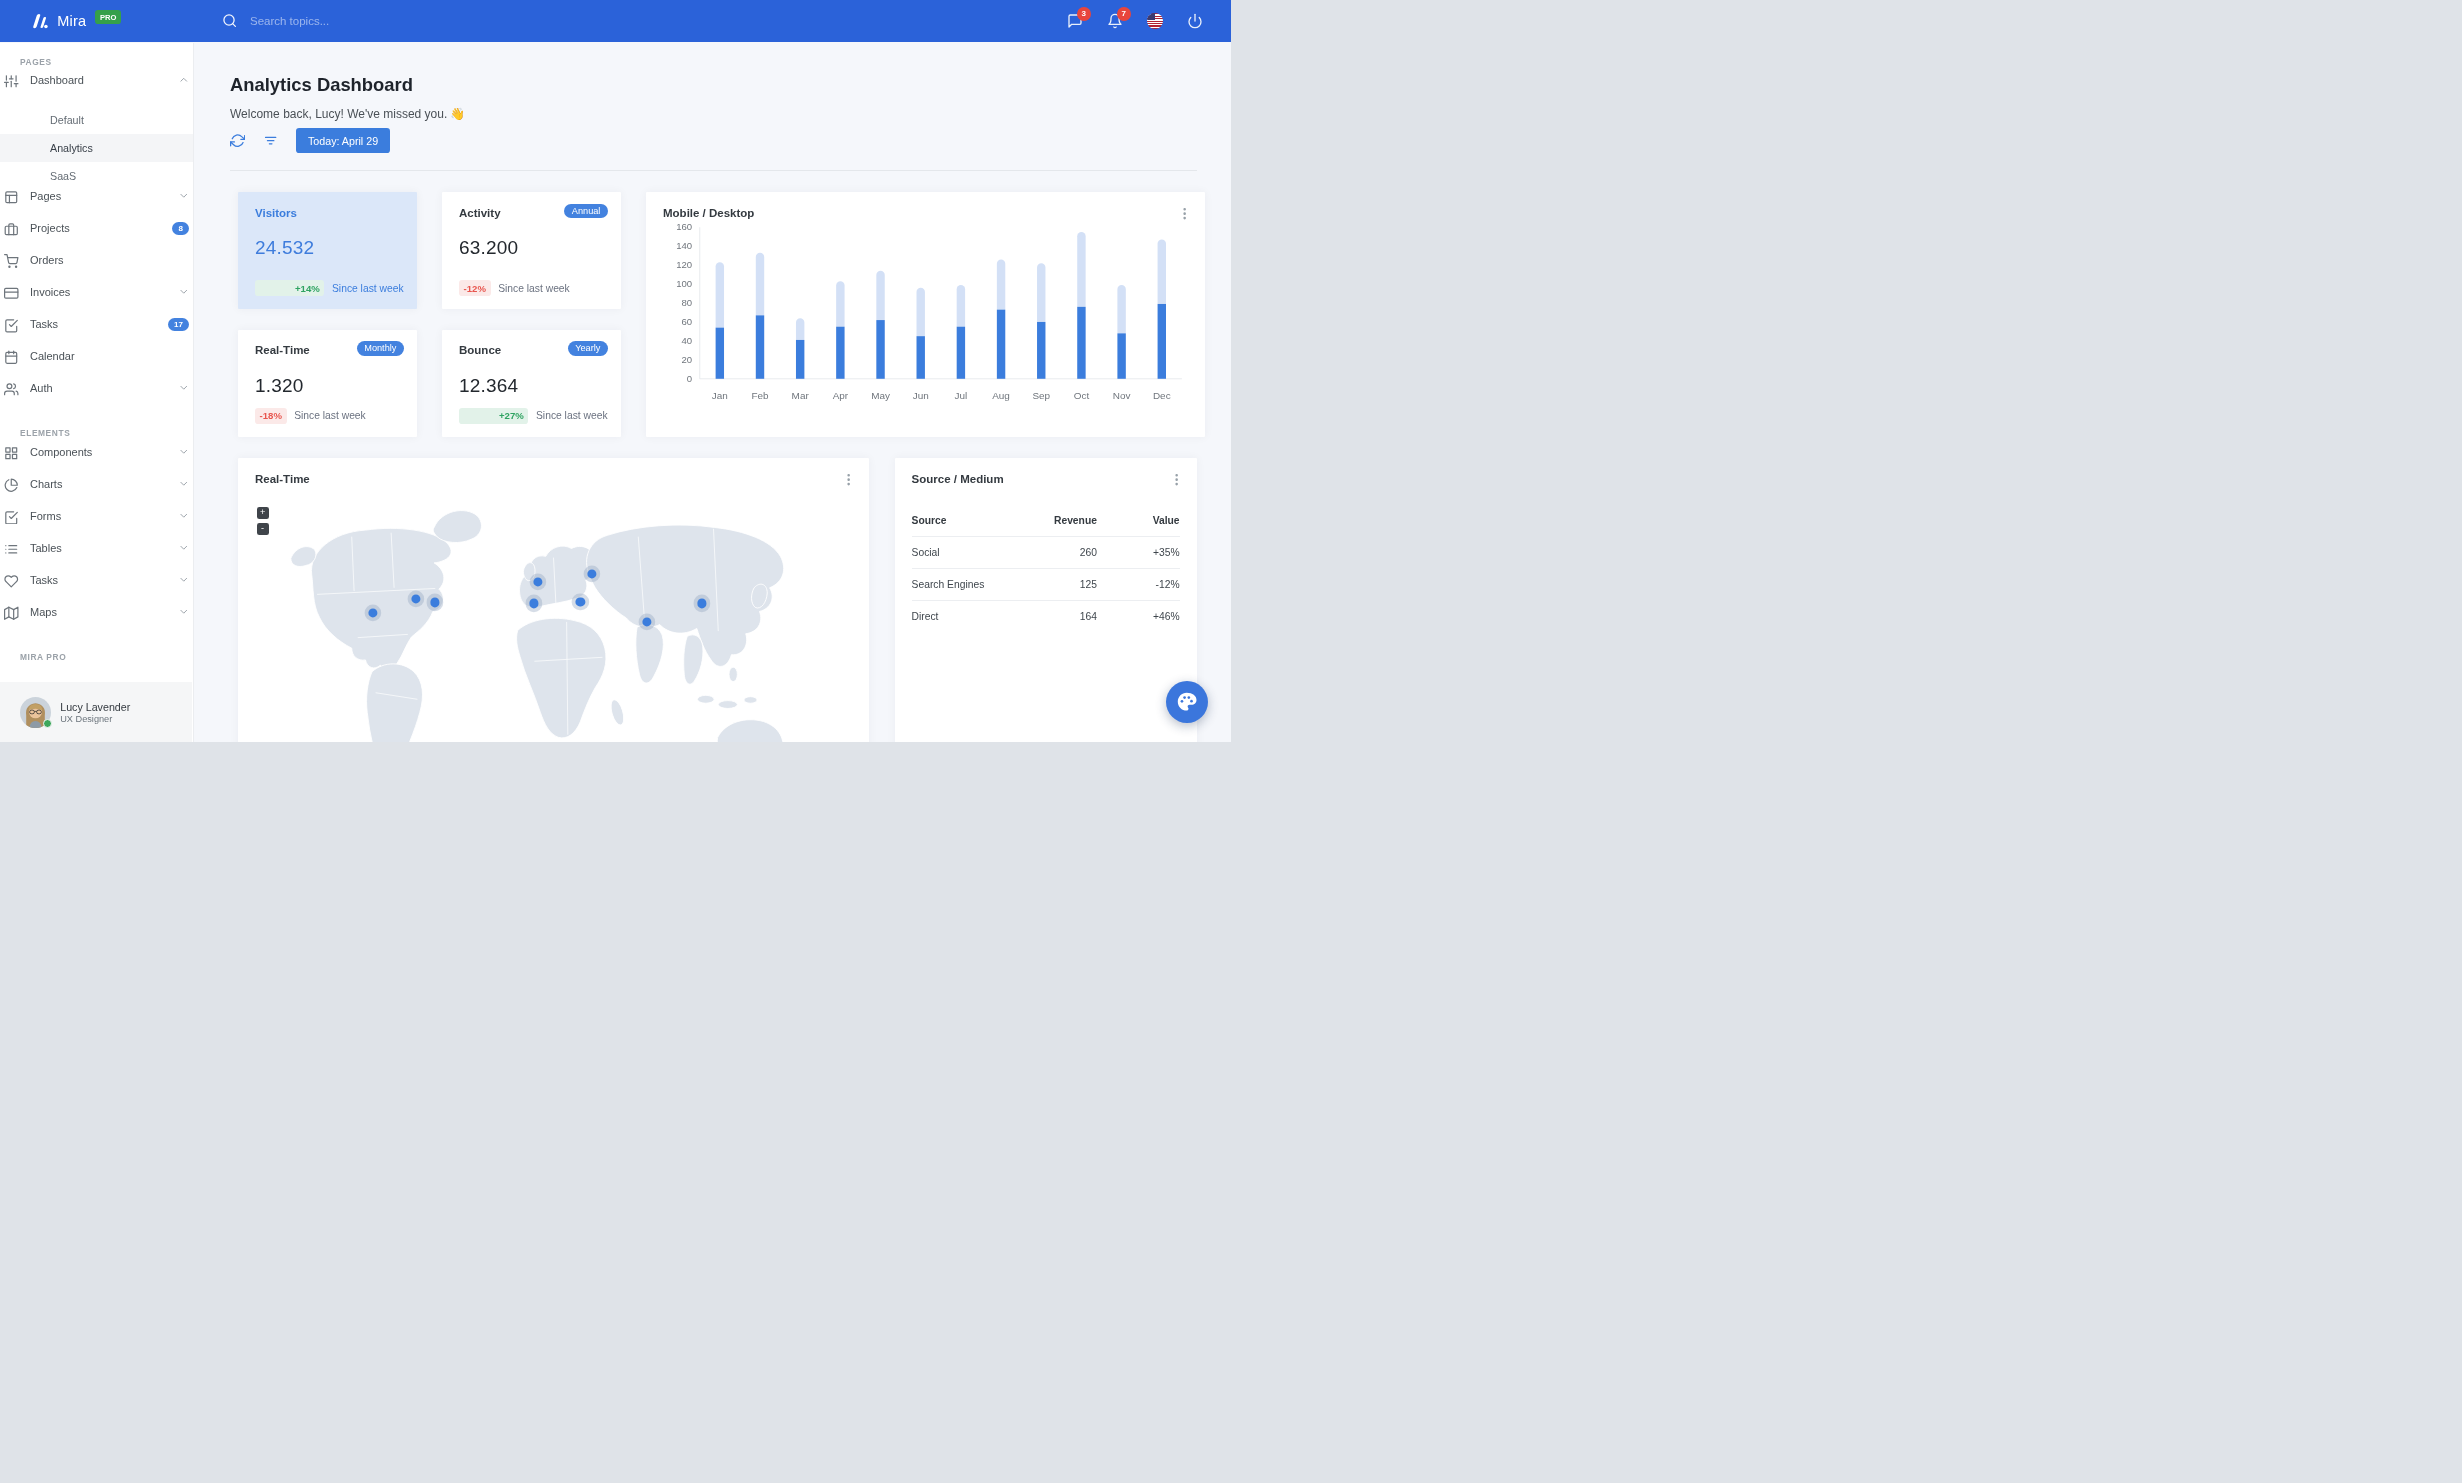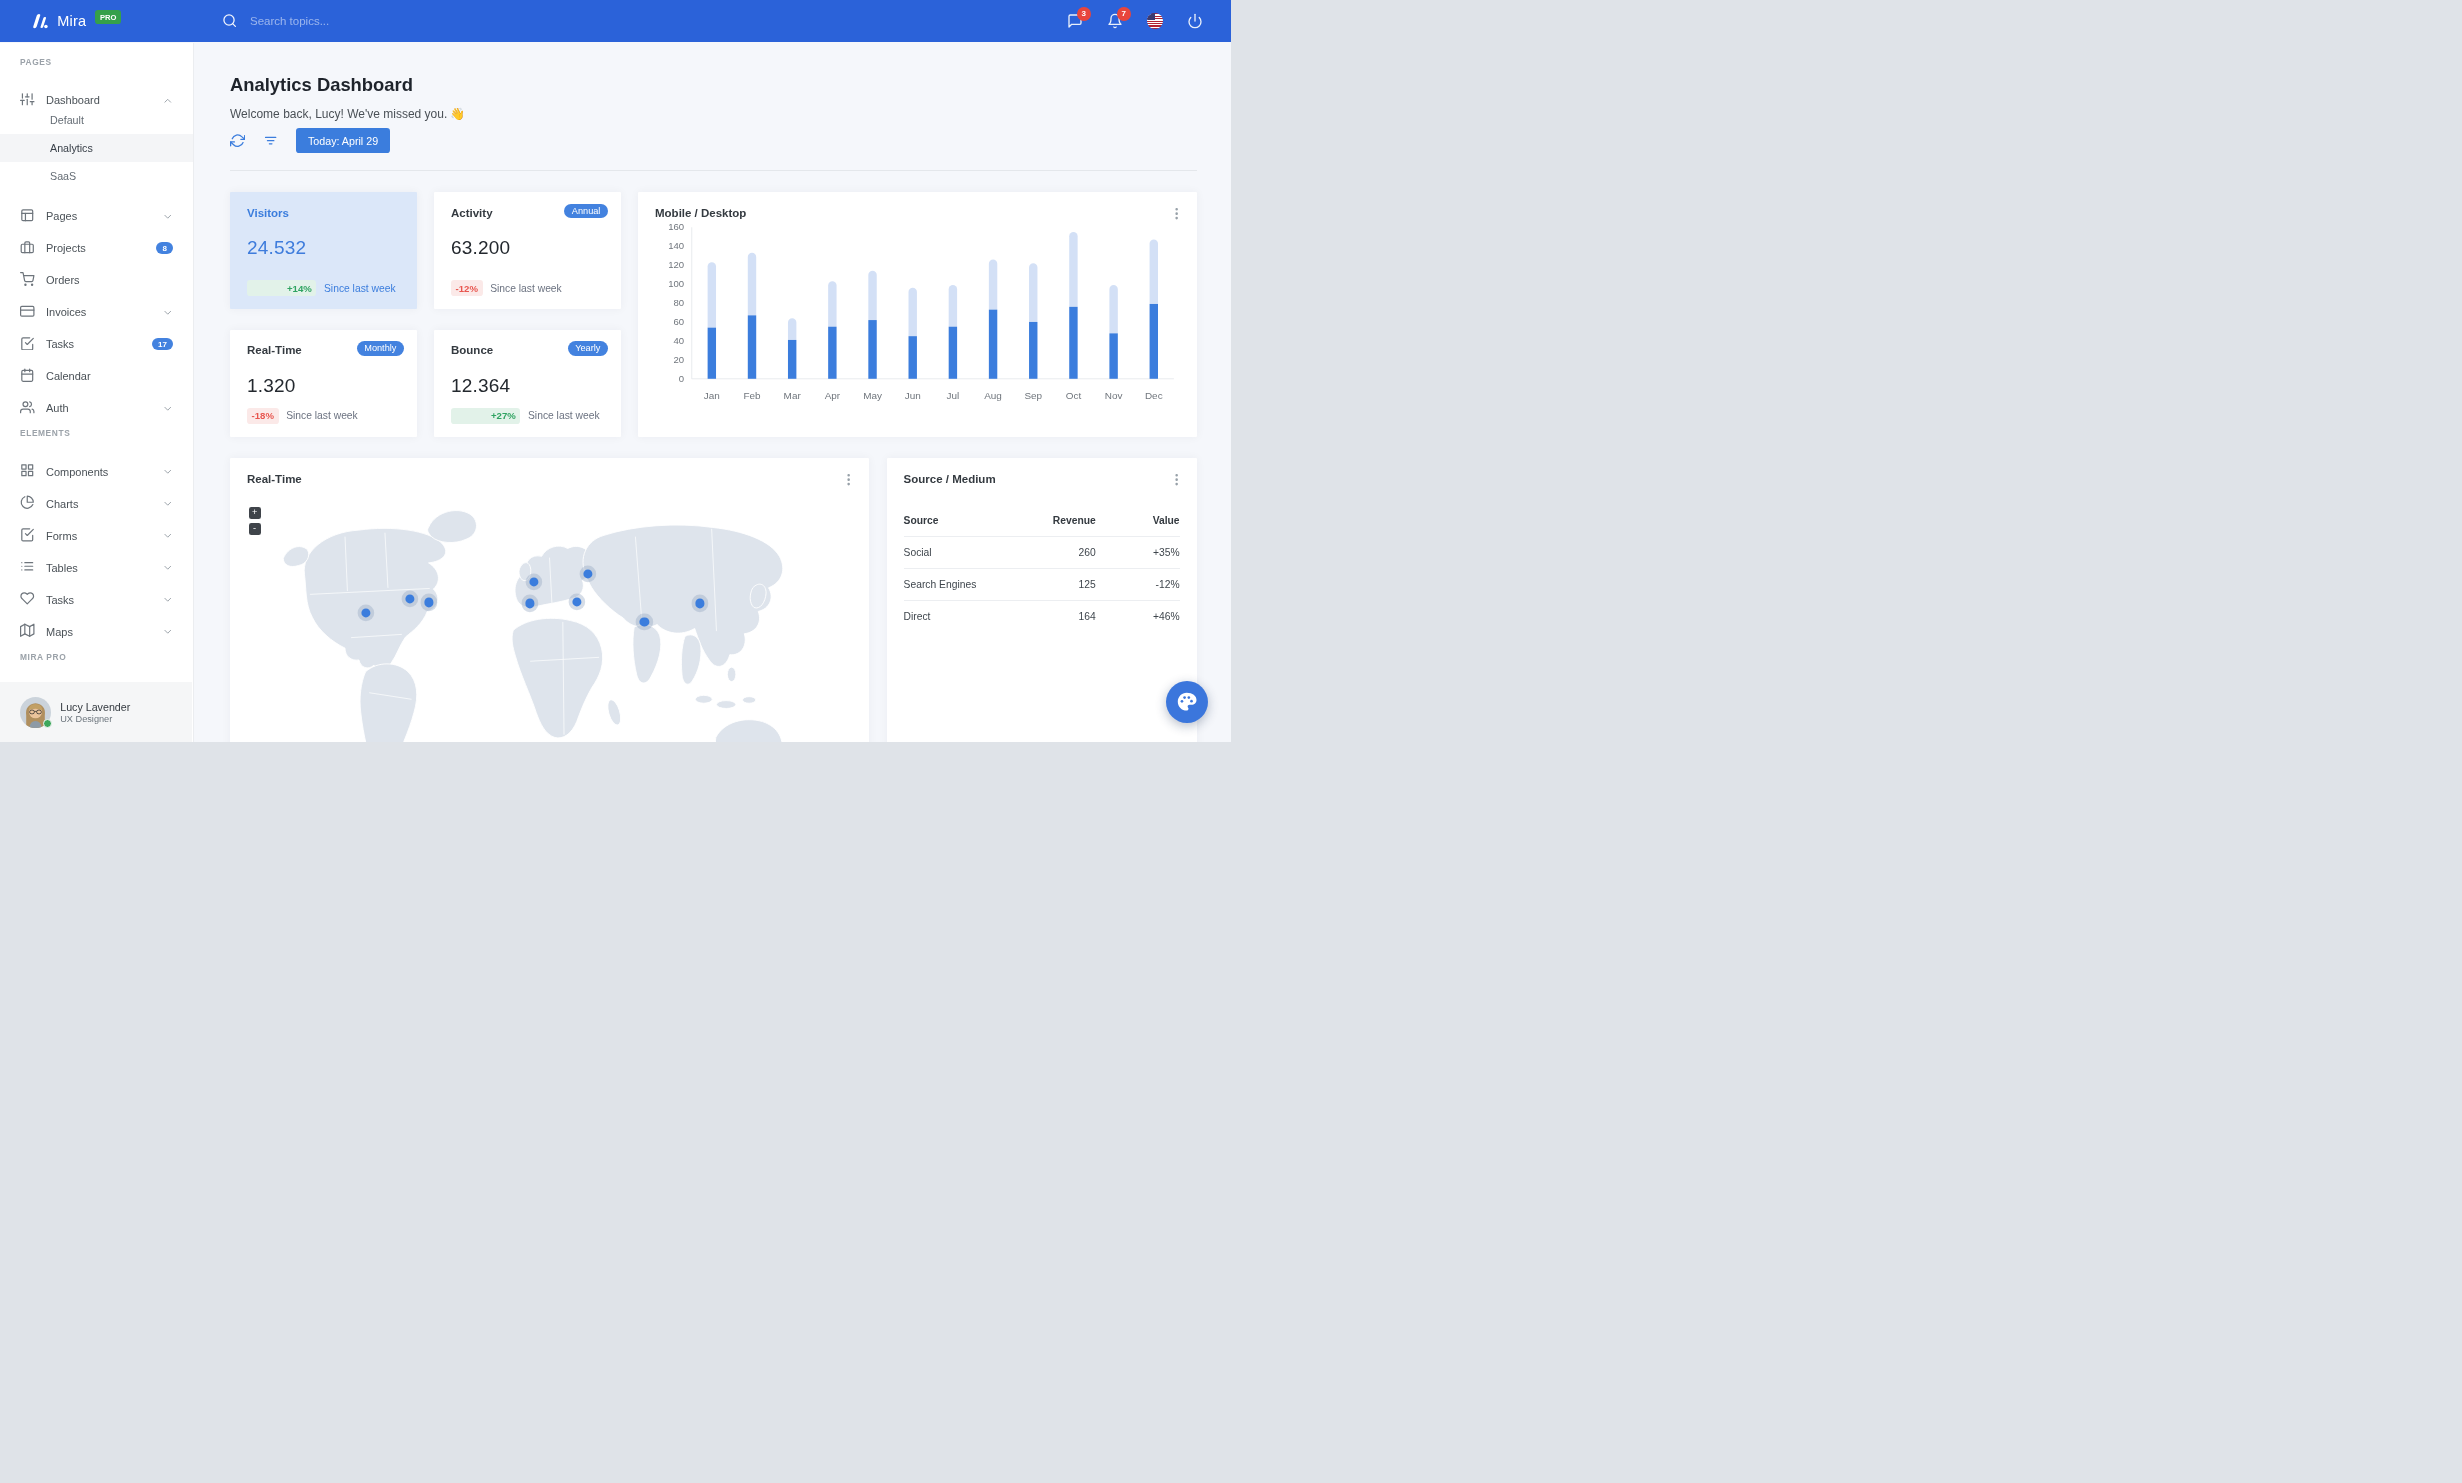--- a/index.html
+++ b/index.html
@@ -26,21 +26,21 @@
     background:#E8453C;color:#fff;font-size:8px;font-weight:700;display:flex;align-items:center;
     justify-content:center;padding:0 3.1px;}
   .flag{width:16px;height:16px;border-radius:50%;overflow:hidden;position:relative;cursor:pointer;
     background:repeating-linear-gradient(180deg,#B22234 0 1.3px,#fff 1.3px 2.5px);}
   .flag::before{content:"";position:absolute;left:0;top:0;width:8.4px;height:6.9px;background:#3C3B6E;}
 
   
   .sidebar{position:absolute;left:0;top:43px;bottom:0;width:194px;background:#fff;
     border-right:0.8px solid #EBEDF0;z-index:10;overflow:hidden;}
   .side-label{font-size:8.4px;font-weight:700;color:#9BA2A9;letter-spacing:.07em;padding:13.8px 20px 7.6px;}
-  .side-item{display:flex;align-items:flex-end;height:32px;padding:0 20px;color:#4A5157;cursor:pointer;}
+  .side-item{display:flex;align-items:flex-start;height:32px;padding:0 4px;color:#4A5157;cursor:pointer;}
   .side-item .icn{width:14.5px;height:14.5px;color:#6E757C;margin-right:11.5px;flex:none;display:flex;}
   .side-item .icn svg{width:14.5px;height:14.5px;}
   .side-item .lbl{font-size:11px;}
   .chev{margin-left:auto;color:#9AA1A8;display:flex;}
   .chev svg{width:11.5px;height:11.5px;}
   .badge-pill{margin-left:auto;background:#4382DF;color:#fff;font-size:8px;font-weight:700;
     padding:1.9px 6.1px;border-radius:6.9px;}
   .side-sub{height:28px;padding-left:50px;display:flex;align-items:center;font-size:10.7px;color:#646C74;cursor:pointer;}
   .side-sub.active{background:#F4F5F7;color:#394049;}
   .side-footer{position:absolute;left:0;right:0.8px;bottom:0;height:60px;background:#F5F6F7;
@@ -59,21 +59,21 @@
   .page-sub{font-size:12px;color:#4A5056;margin-top:10.7px;}
   .head-actions{display:flex;align-items:center;gap:17.6px;margin-top:6.9px;}
   .head-icon{color:#3B7DDD;display:flex;cursor:pointer;}
   .head-icon svg{width:15.3px;height:15.3px;}
   .today-btn{background:#3B7DDD;color:#fff;border:none;border-radius:3.1px;font-size:10.7px;
     padding:6.9px 12.2px;font-weight:500;cursor:pointer;font-family:inherit;}
   .divider{border:none;border-top:0.8px solid #E4E7EB;margin:17px 0 0;}
 
   .grid-top{margin-top:20.6px;display:grid;grid-template-columns:187px 187px 1fr;
     grid-template-rows:117px 107px;gap:20.6px 17px;}
-  .card{background:#fff;border-radius:1px;box-shadow:0 0 9.2px rgba(30,40,55,.05);position:relative;}
+  .card{background:#fff;border-radius:1px;box-shadow:0 0 9.2px rgba(30,40,55,.05);position:relative;margin-left:8px;}
   .stat-card{padding:14.5px 17px;}
   .stat-card.highlight{background:#DBE7F9;}
   .stat-title{font-size:11.5px;font-weight:600;color:#343A40;}
   .highlight .stat-title{color:#3B7DDD;}
   .stat-badge{position:absolute;top:11.5px;right:13px;background:#4382DF;color:#fff;font-size:9.2px;
     padding:2.3px 7.6px;border-radius:7.6px;}
   .stat-value{font-size:19px;color:#23282E;margin-top:18.4px;letter-spacing:0.2px;}
   .highlight .stat-value{color:#3E7CDC;}
   .stat-foot{position:absolute;left:17px;bottom:13px;display:flex;align-items:center;gap:7.6px;
     font-size:10.3px;color:#6B7280;}

